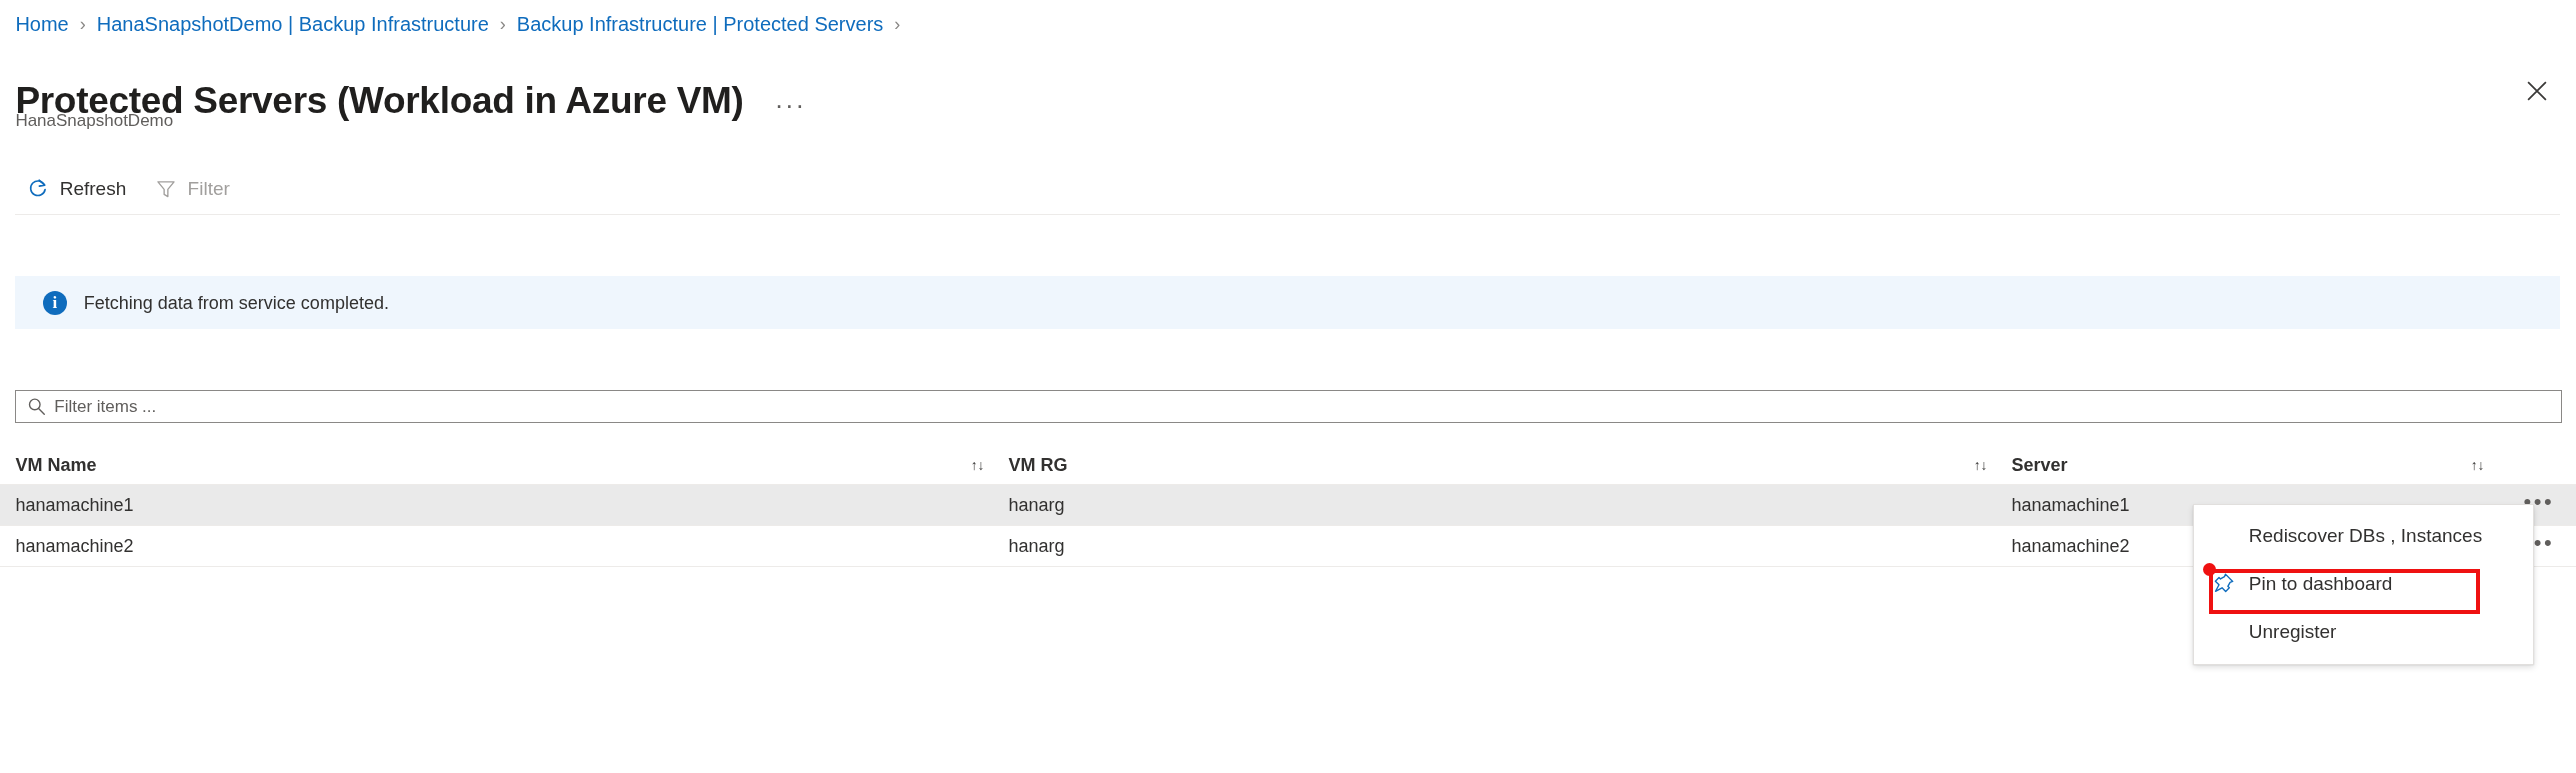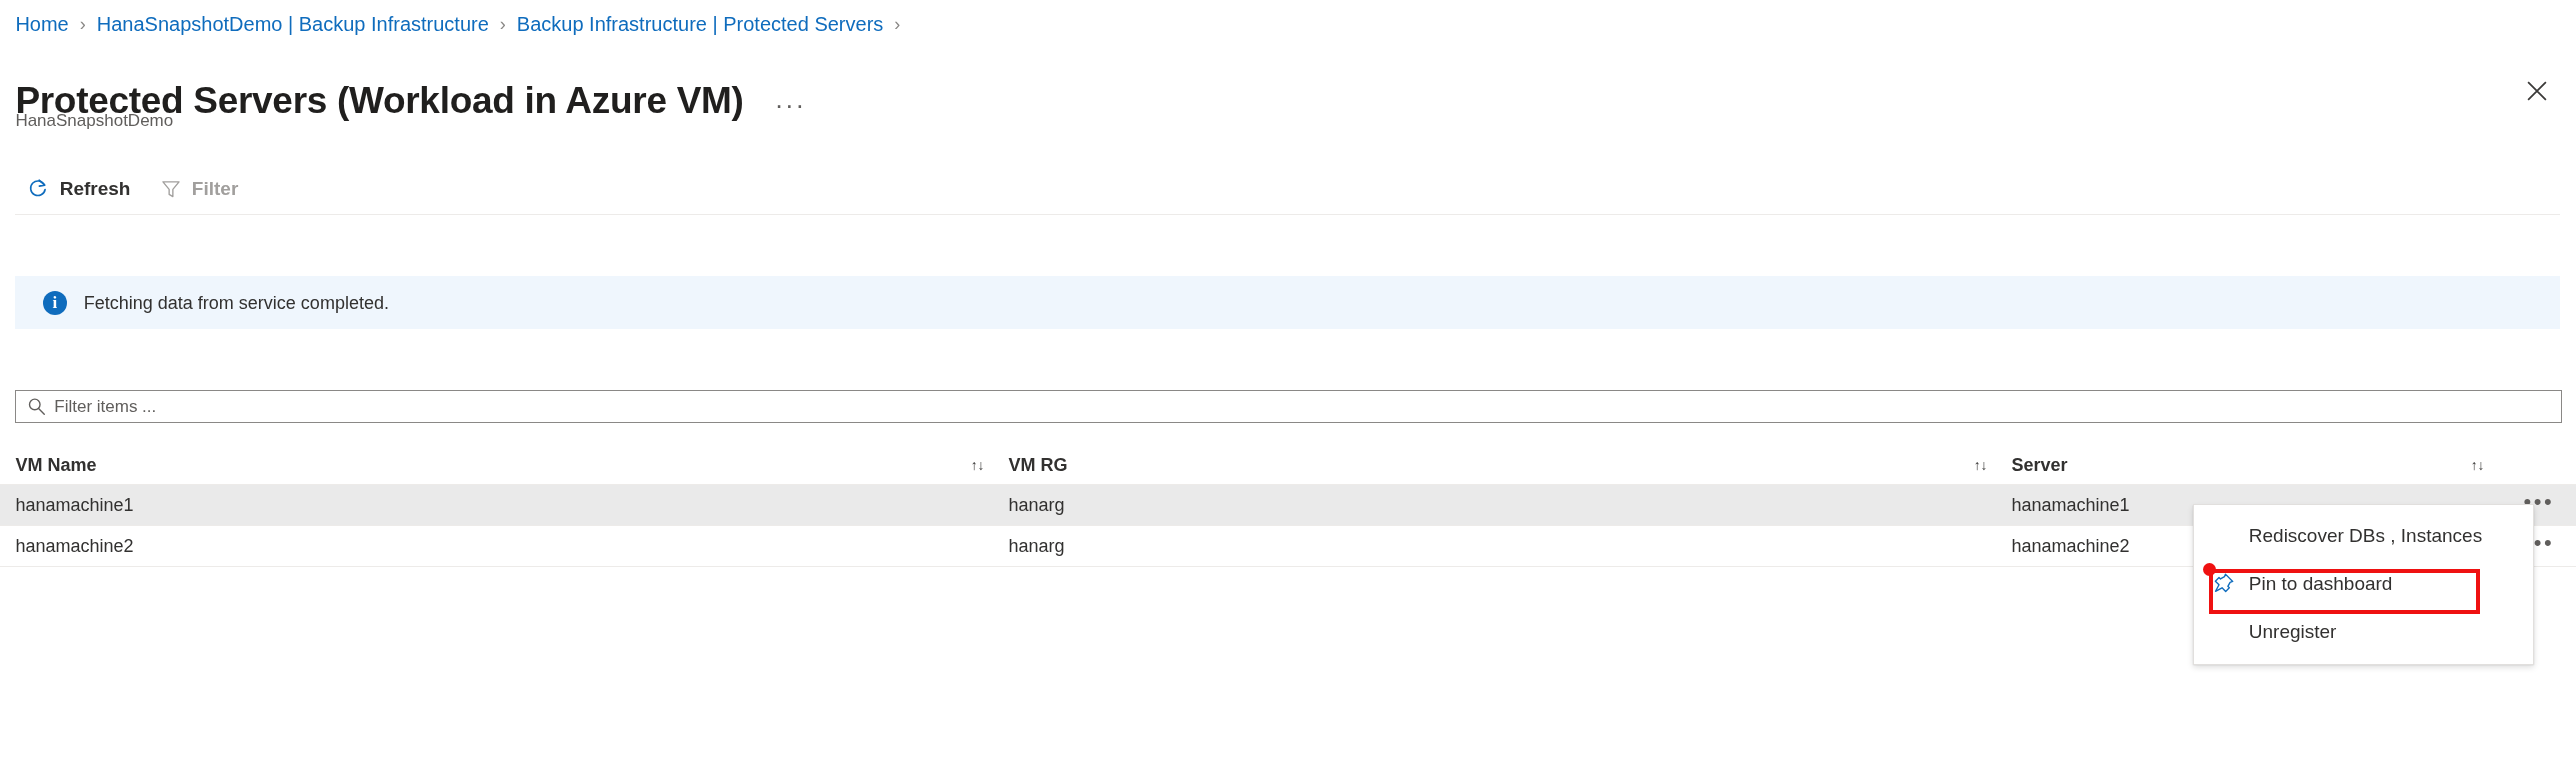--- a/index.html
+++ b/index.html
@@ -89,21 +89,20 @@
   .cmd {
     display: flex; align-items: center;
     height: 39px;
     padding: 0 12px;
     margin-right: 5.1px;
     cursor: pointer;
     font-size: 19px;
     color: #323130;
     border-radius: 1.7px;
     white-space: nowrap;
-    font-weight: bold;
   }
   .cmd.disabled { color: #a19f9d; cursor: default; }
   .cmd .cmd-ico {
     display: flex; align-items: center; justify-content: center;
     width: 22px; height: 22px; margin-right: 10.3px;
   }
   .cmd-label { line-height: 22px; }
 
   .cmd-divider {
     position: absolute;

